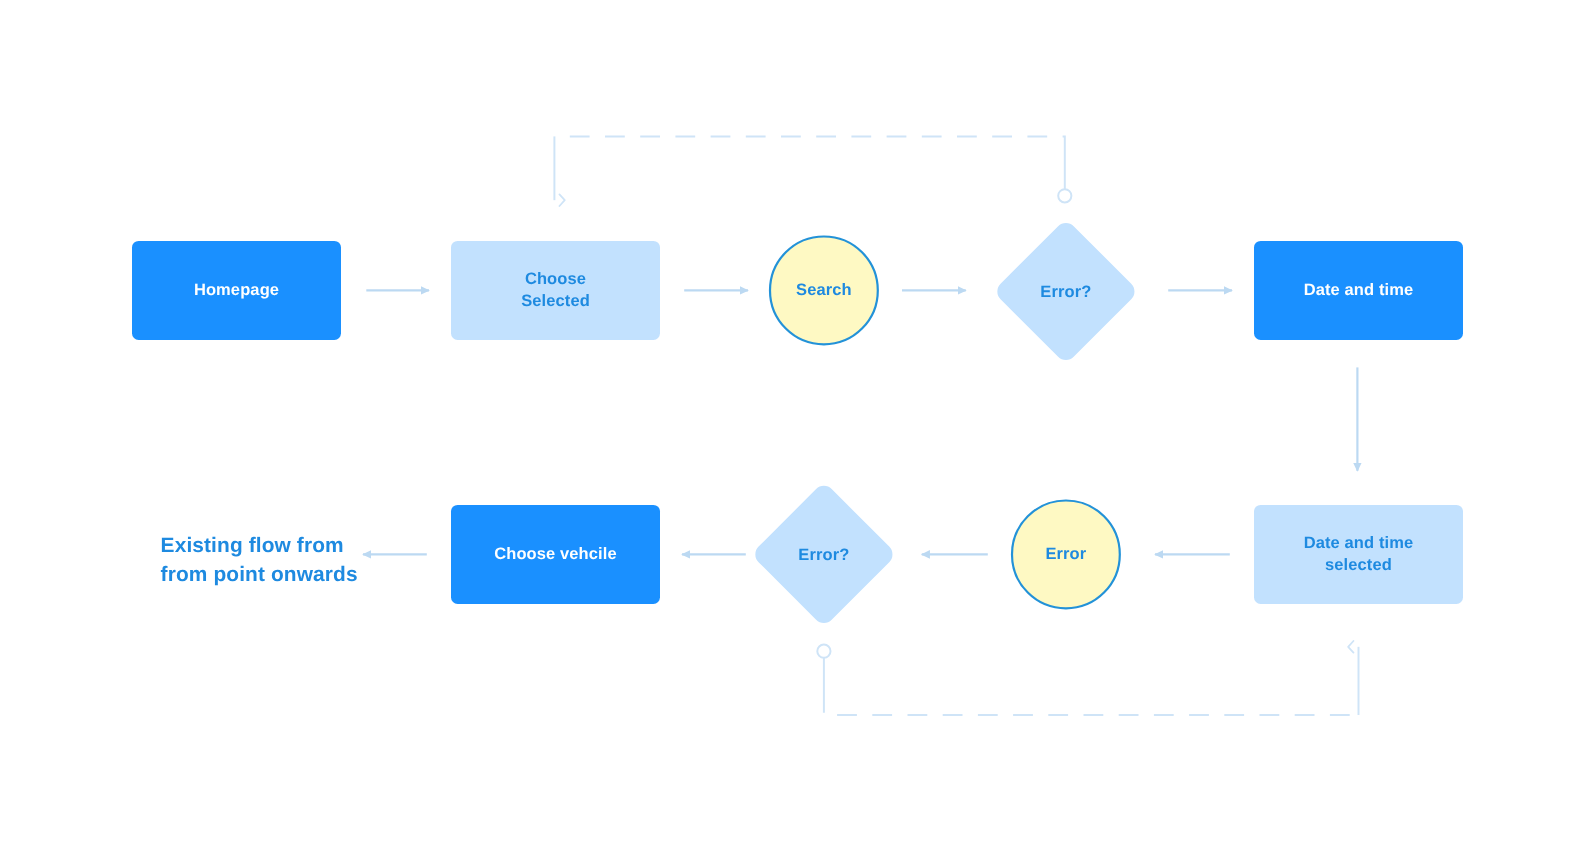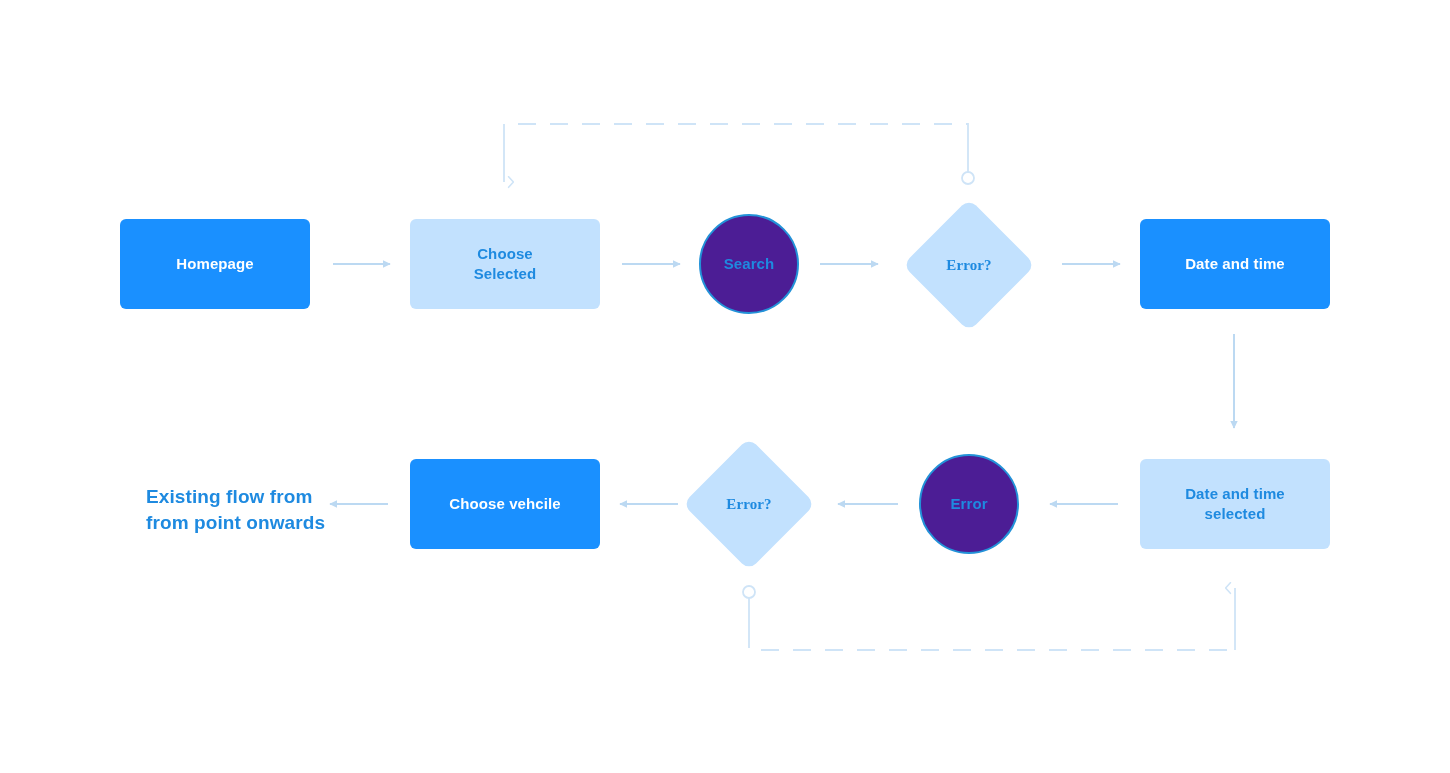--- a/index.html
+++ b/index.html
@@ -40,29 +40,28 @@
   .node-solid {
     background: #1a90ff;
     color: #ffffff;
   }
   .node-light {
     background: #c2e1fe;
     color: #1e8ae0;
   }
 
   .node-circle {
-    background: #4c1d95;
+    background: #fef9c3;
     color: #1e8ae0;
     border: 2px solid #2392d8;
     border-radius: 50%;
   }
 
   .node-diamond-wrap {
     position: absolute;
-    font-family: Liberation Serif, serif;
   }
   .node-diamond-shape {
     position: absolute;
     left: 0; top: 0;
     width: 100%; height: 100%;
     background: #c2e1fe;
     border-radius: 10px;
     transform: rotate(45deg);
   }
   .node-diamond-label {

